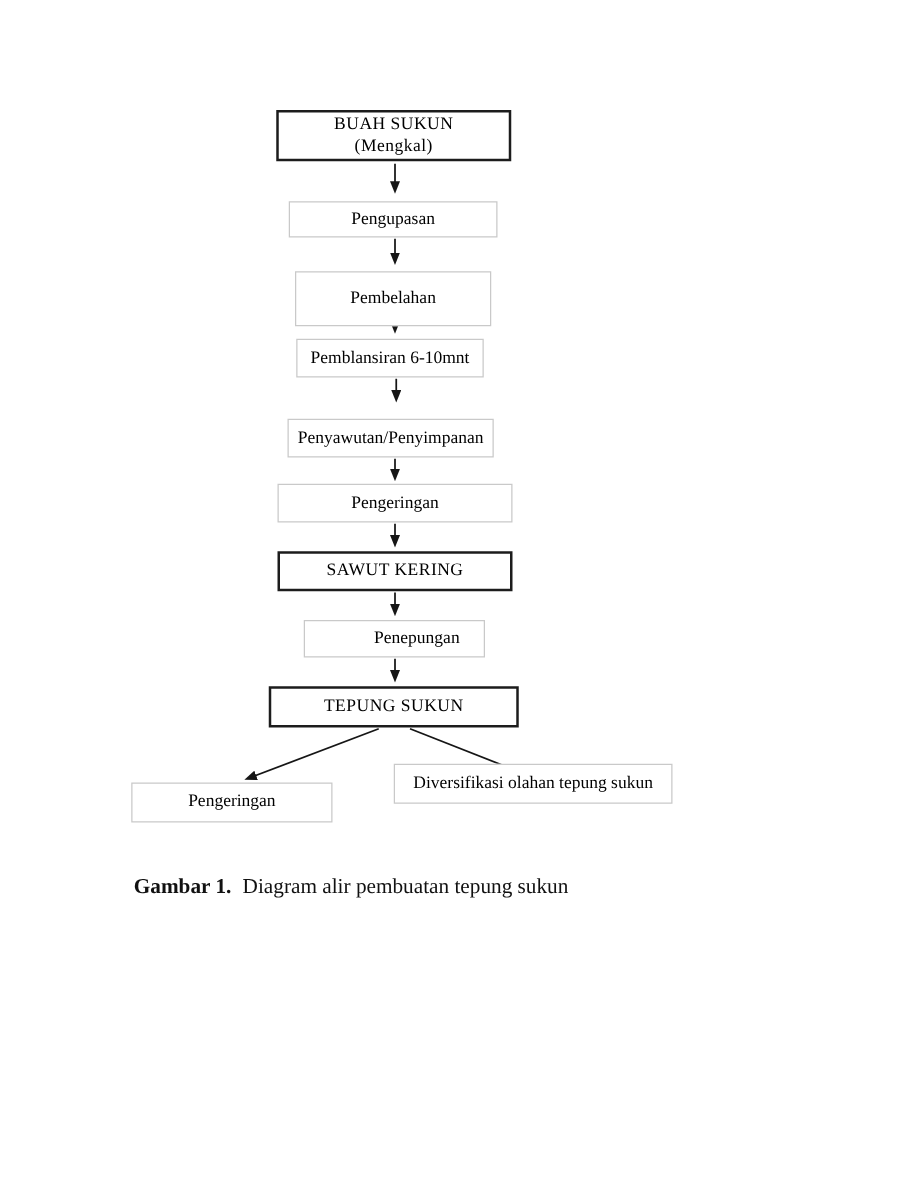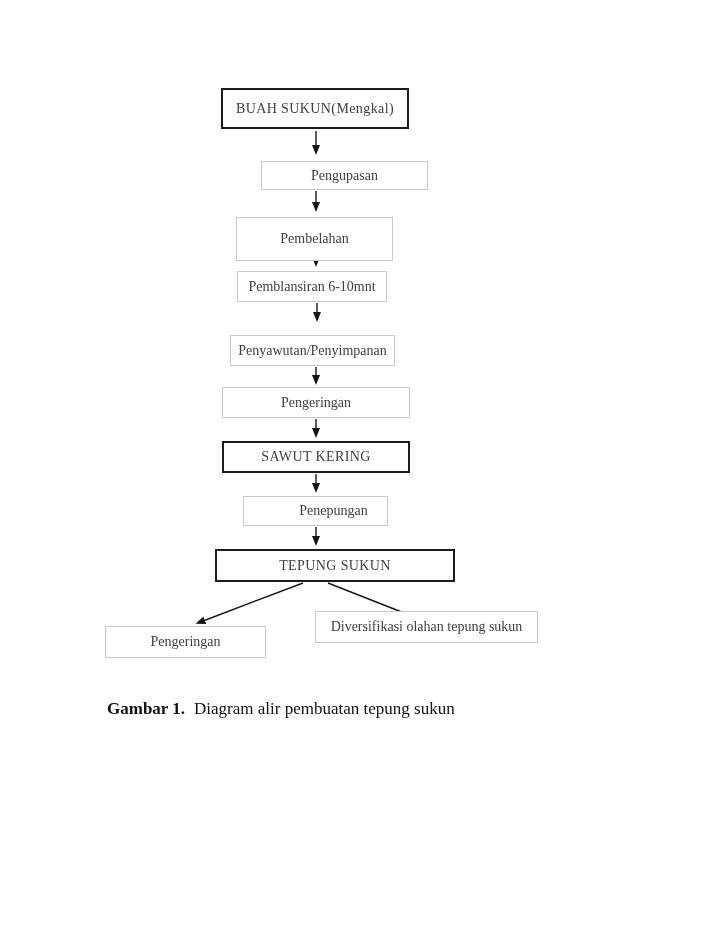--- a/index.html
+++ b/index.html
@@ -21,45 +21,45 @@
     left: 0;
     top: 0;
     width: 728px;
     height: 943px;
     pointer-events: none;
   }
   .node {
     position: absolute;
     box-sizing: border-box;
     display: flex;
-    flex-direction: row;
+    flex-direction: column;
     align-items: center;
     justify-content: center;
     text-align: center;
     background: #ffffff;
     border: 1px solid #c9c9c9;
     font-size: 14px;
     line-height: 1.25;
-    color: #404040;
+    color: #000000;
     white-space: nowrap;
   }
   .node.strong {
     border: 2px solid #1c1c1c;
     letter-spacing: 0.4px;
   }
   
   #n-buah        { left: 221px; top:  88px; width: 188px; height: 41px; }
-  #n-pengupasan  { left: 231px; top: 161px; width: 167px; height: 29px; margin-left: 30px; }
+  #n-pengupasan  { left: 231px; top: 161px; width: 167px; height: 29px; }
   #n-pembelahan  { left: 236px; top: 217px; width: 157px; height: 44px; }
   #n-pemblansiran{ left: 237px; top: 271px; width: 150px; height: 31px; }
   #n-penyawutan  { left: 230px; top: 335px; width: 165px; height: 31px; }
   #n-pengeringan { left: 222px; top: 387px; width: 188px; height: 31px; }
   #n-sawut       { left: 222px; top: 441px; width: 188px; height: 32px; }
   #n-penepungan  { left: 243px; top: 496px; width: 145px; height: 30px; padding-left: 36px; }
-  #n-tepung      { left: 215px; top: 549px; width: 240px; height: 33px; }
+  #n-tepung      { left: 215px; top: 549px; width: 200px; height: 33px; }
   #n-penyimpanan { left: 105px; top: 626px; width: 161px; height: 32px; }
   #n-diversifikasi { left: 315px; top: 611px; width: 223px; height: 32px; }
 
   .caption {
     position: absolute;
     left: 107px;
     top: 699px;
     margin: 0;
     font-size: 17px;
     line-height: 1.2;

